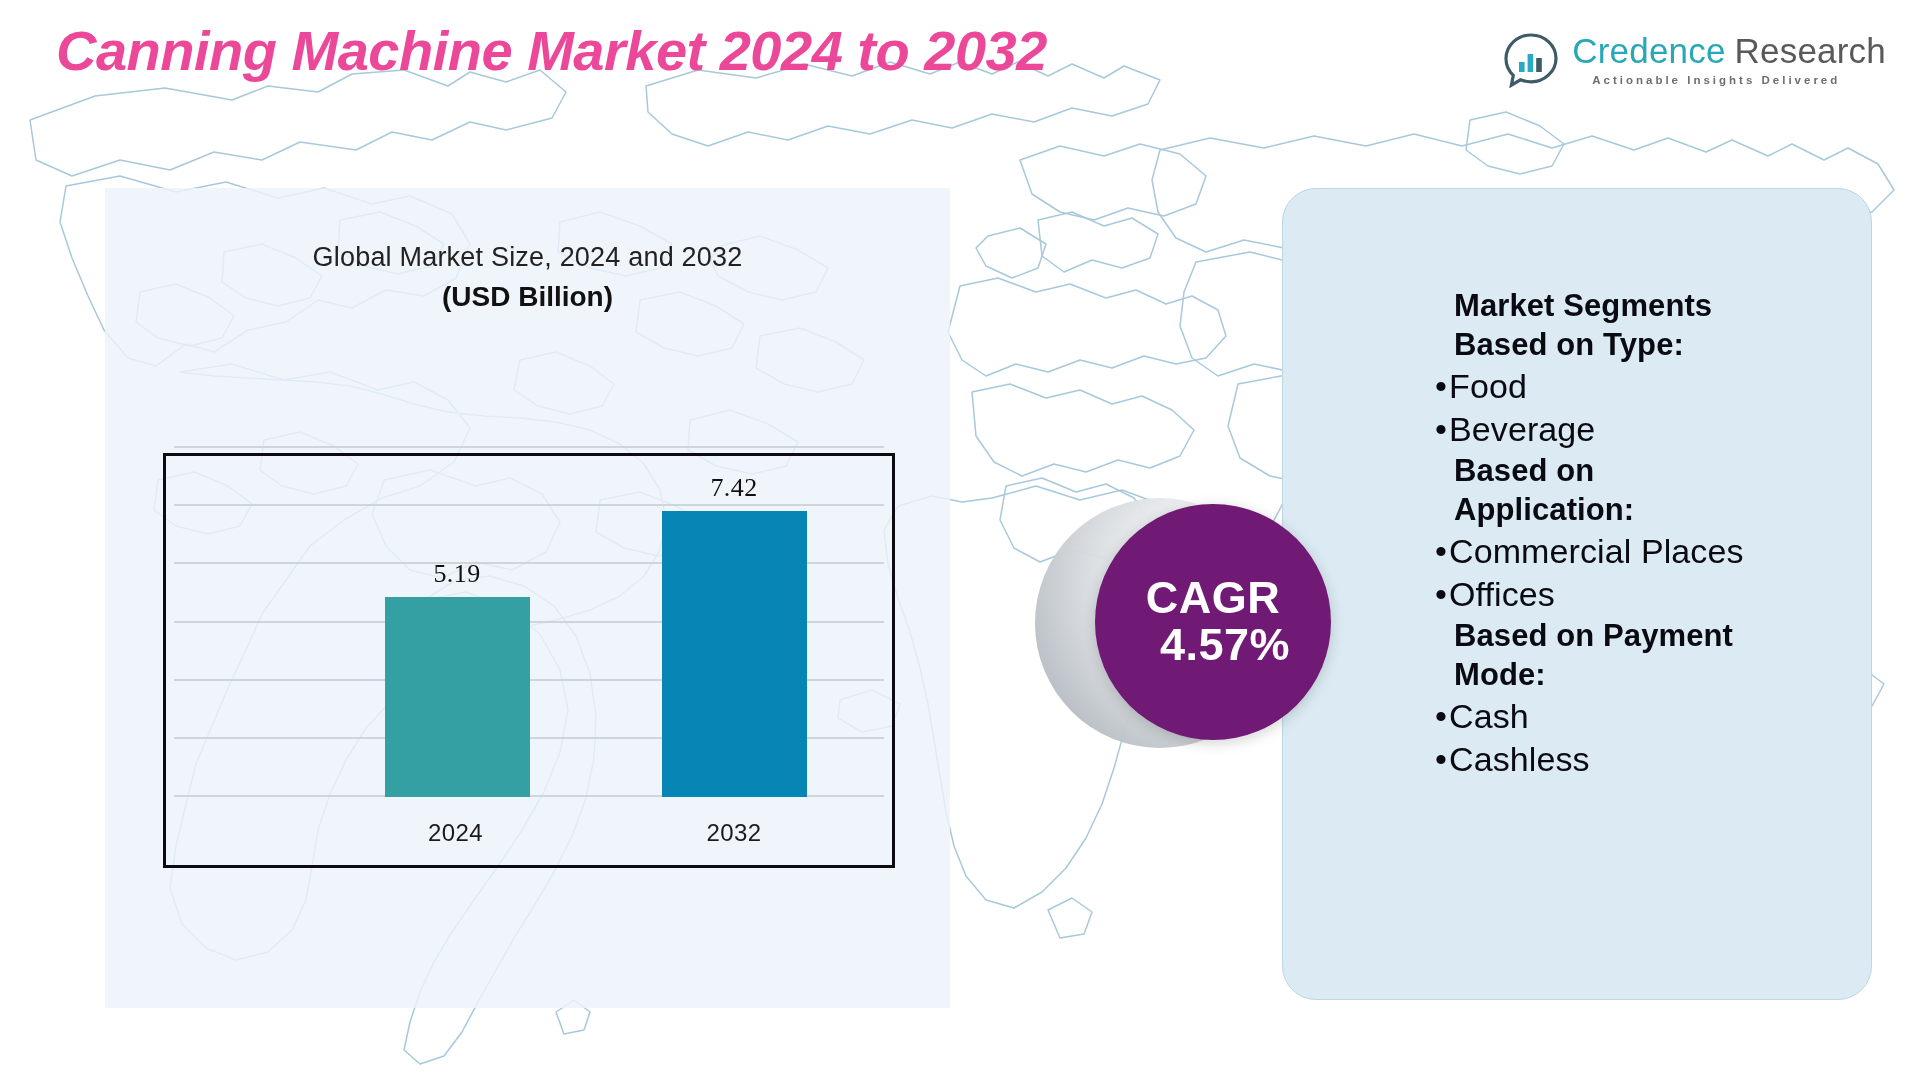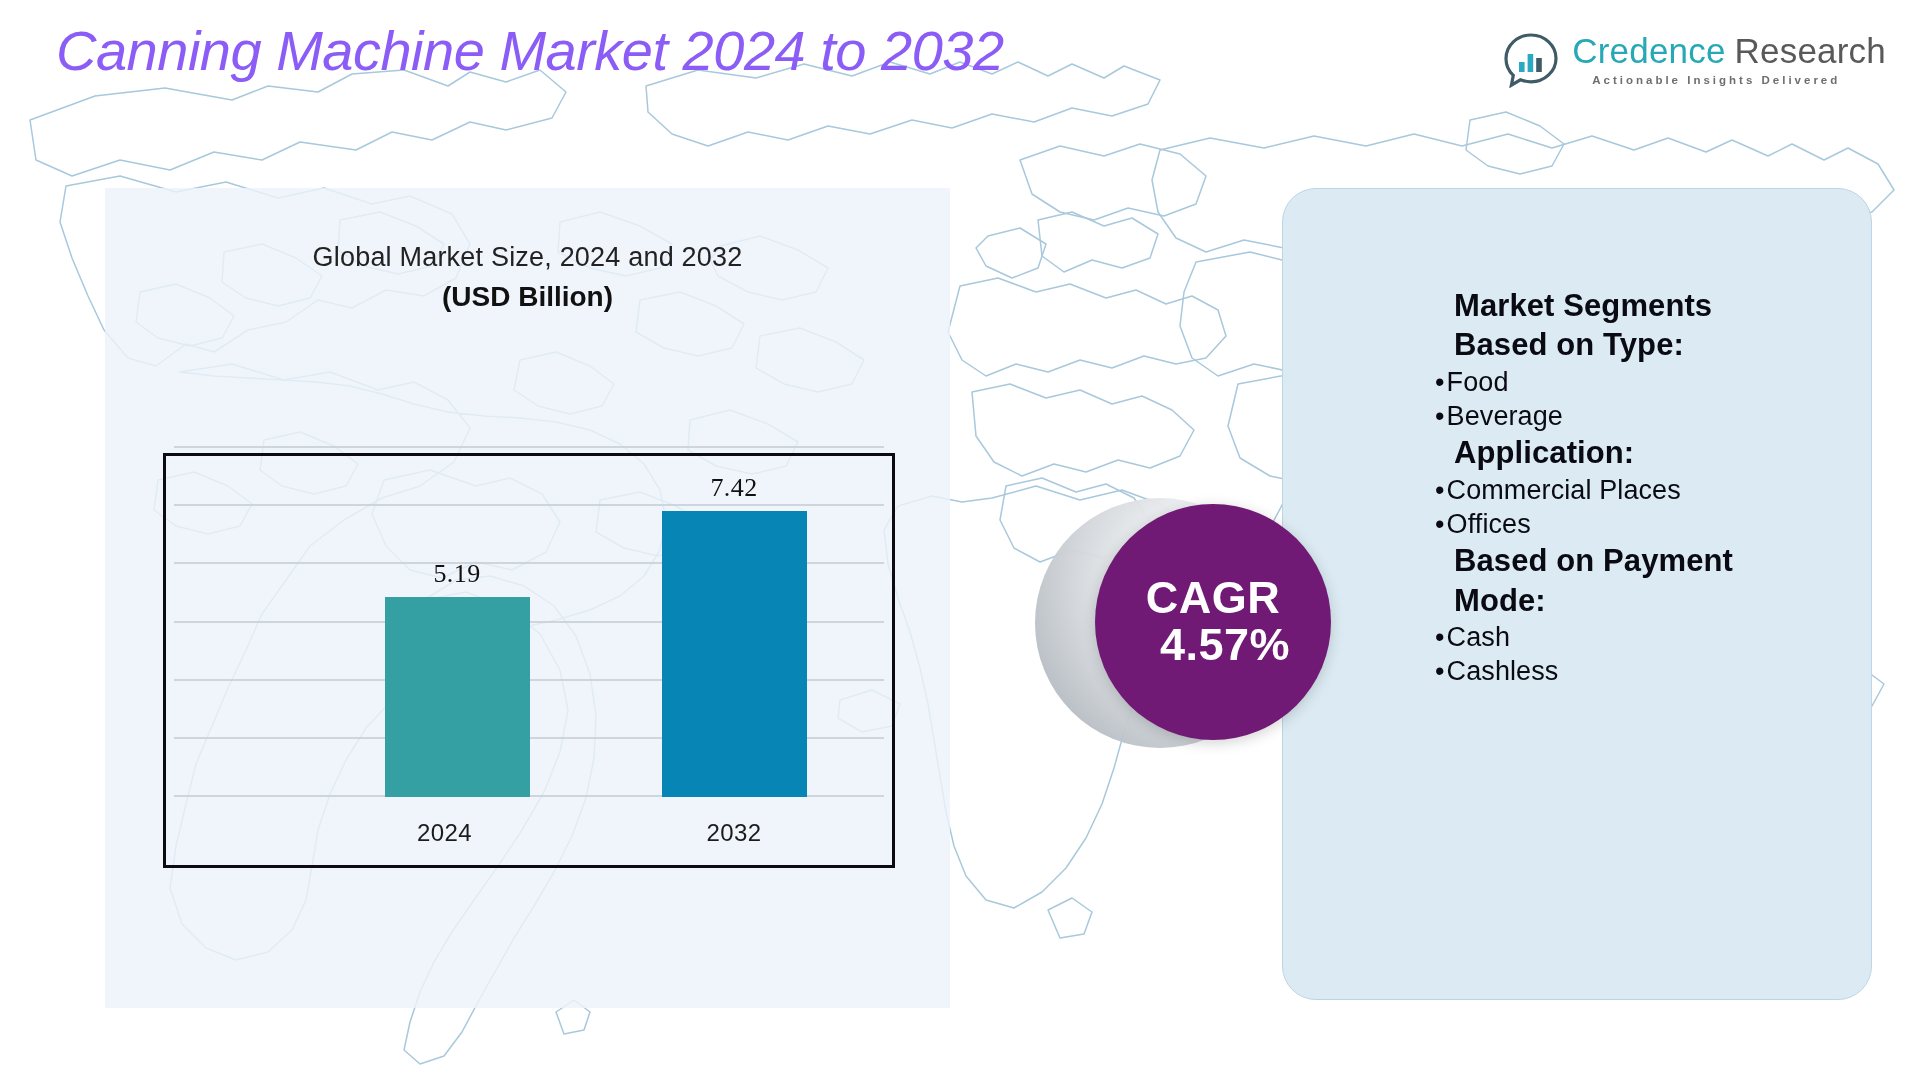--- a/index.html
+++ b/index.html
@@ -31,23 +31,23 @@
     stroke-linejoin: round;
     stroke-linecap: round;
   }
 
   
   #page-title {
     position: absolute;
     left: 56px; top: 18px;
     z-index: 6;
     font-size: 56px;
-    font-weight: normal;
+    font-weight: bold;
     font-style: italic;
-    color: #8b5cf6;
+    color: #ec4899;
     letter-spacing: -0.5px;
     white-space: nowrap;
   }
 
   #brand-logo {
     position: absolute;
     right: 34px; top: 32px;
     z-index: 6;
     display: flex;
     align-items: center;
@@ -198,21 +198,21 @@
   }
   .seg-head {
     font-size: 31px;
     font-weight: bold;
     color: #0A0A12;
     line-height: 1.27;
     letter-spacing: 0.1px;
     margin-left: 19px;
   }
   .seg-item {
-    font-size: 27px;
+    font-size: 34px;
     color: #0A0A12;
     line-height: 1.27;
     letter-spacing: 0.1px;
     white-space: nowrap;
   }
   .seg-item .dot { margin-right: 2px; }
 </style>
 </head>
 <body>
 
@@ -303,39 +303,40 @@
   <div id="plot-area">
       <div class="gridline" style="bottom: 68px;"></div>
       <div class="gridline" style="bottom: 126.167px;"></div>
       <div class="gridline" style="bottom: 184.333px;"></div>
       <div class="gridline" style="bottom: 242.5px;"></div>
       <div class="gridline" style="bottom: 300.667px;"></div>
       <div class="gridline" style="bottom: 358.833px;"></div>
       <div class="gridline" style="bottom: 417px;"></div>
       <div class="bar" style="left: 218.5px; width: 145px; height: 199.755px; background: rgb(53, 160, 163);"></div>
       <div class="bar-label" style="left: 198.5px; width: 185px; bottom: 275.755px;">5.19</div>
-      <div class="cat-label" style="left: 176px; width: 205px;">2024</div>
+      <div class="cat-label" style="left: 187px; width: 205px;">2024</div>
       <div class="bar" style="left: 495.5px; width: 145px; height: 285.584px; background: rgb(7, 133, 181);"></div>
       <div class="bar-label" style="left: 475.5px; width: 185px; bottom: 361.584px;">7.42</div>
       <div class="cat-label" style="left: 465.5px; width: 205px;">2032</div>
     </div>
 </div>
 
 <div id="cagr-globe"></div>
 <div id="cagr-badge">
   <span class="cagr-word">CAGR</span>
   <span class="cagr-value">4.57%</span>
 </div>
 
 <div id="right-panel"></div>
 <div id="segments-list">
     <div class="seg-head">Market Segments</div>
     <div class="seg-head">Based on Type:</div>
     <div class="seg-item"><span class="dot">•</span>Food</div>
     <div class="seg-item"><span class="dot">•</span>Beverage</div>
+    <div class="seg-head">Based on</div>
     <div class="seg-head">Application:</div>
     <div class="seg-item"><span class="dot">•</span>Commercial Places</div>
     <div class="seg-item"><span class="dot">•</span>Offices</div>
     <div class="seg-head">Based on Payment</div>
     <div class="seg-head">Mode:</div>
     <div class="seg-item"><span class="dot">•</span>Cash</div>
     <div class="seg-item"><span class="dot">•</span>Cashless</div>
   </div>
 
 </body></html>

